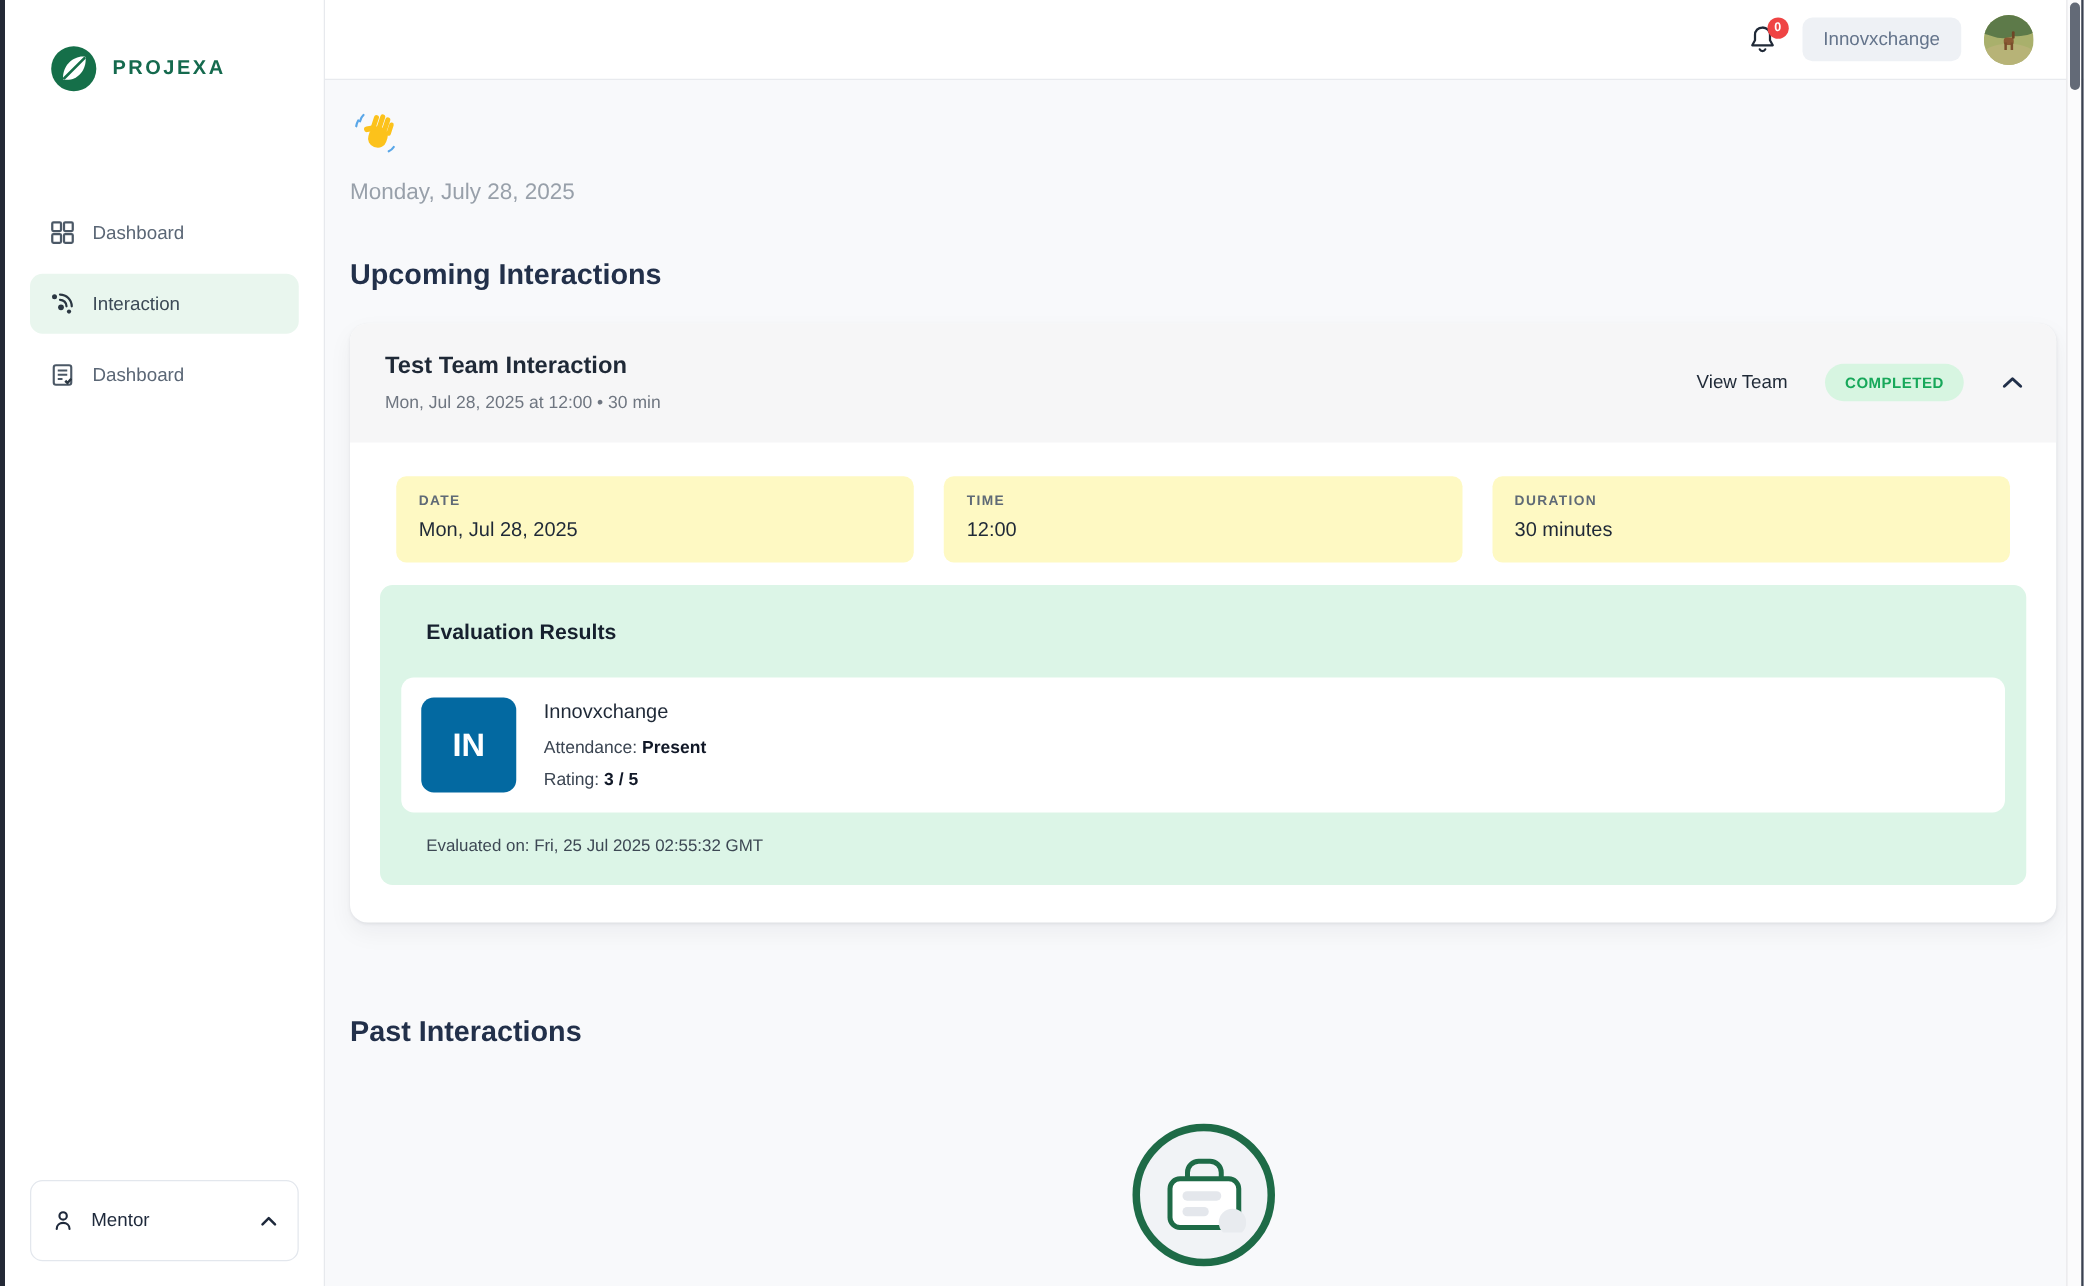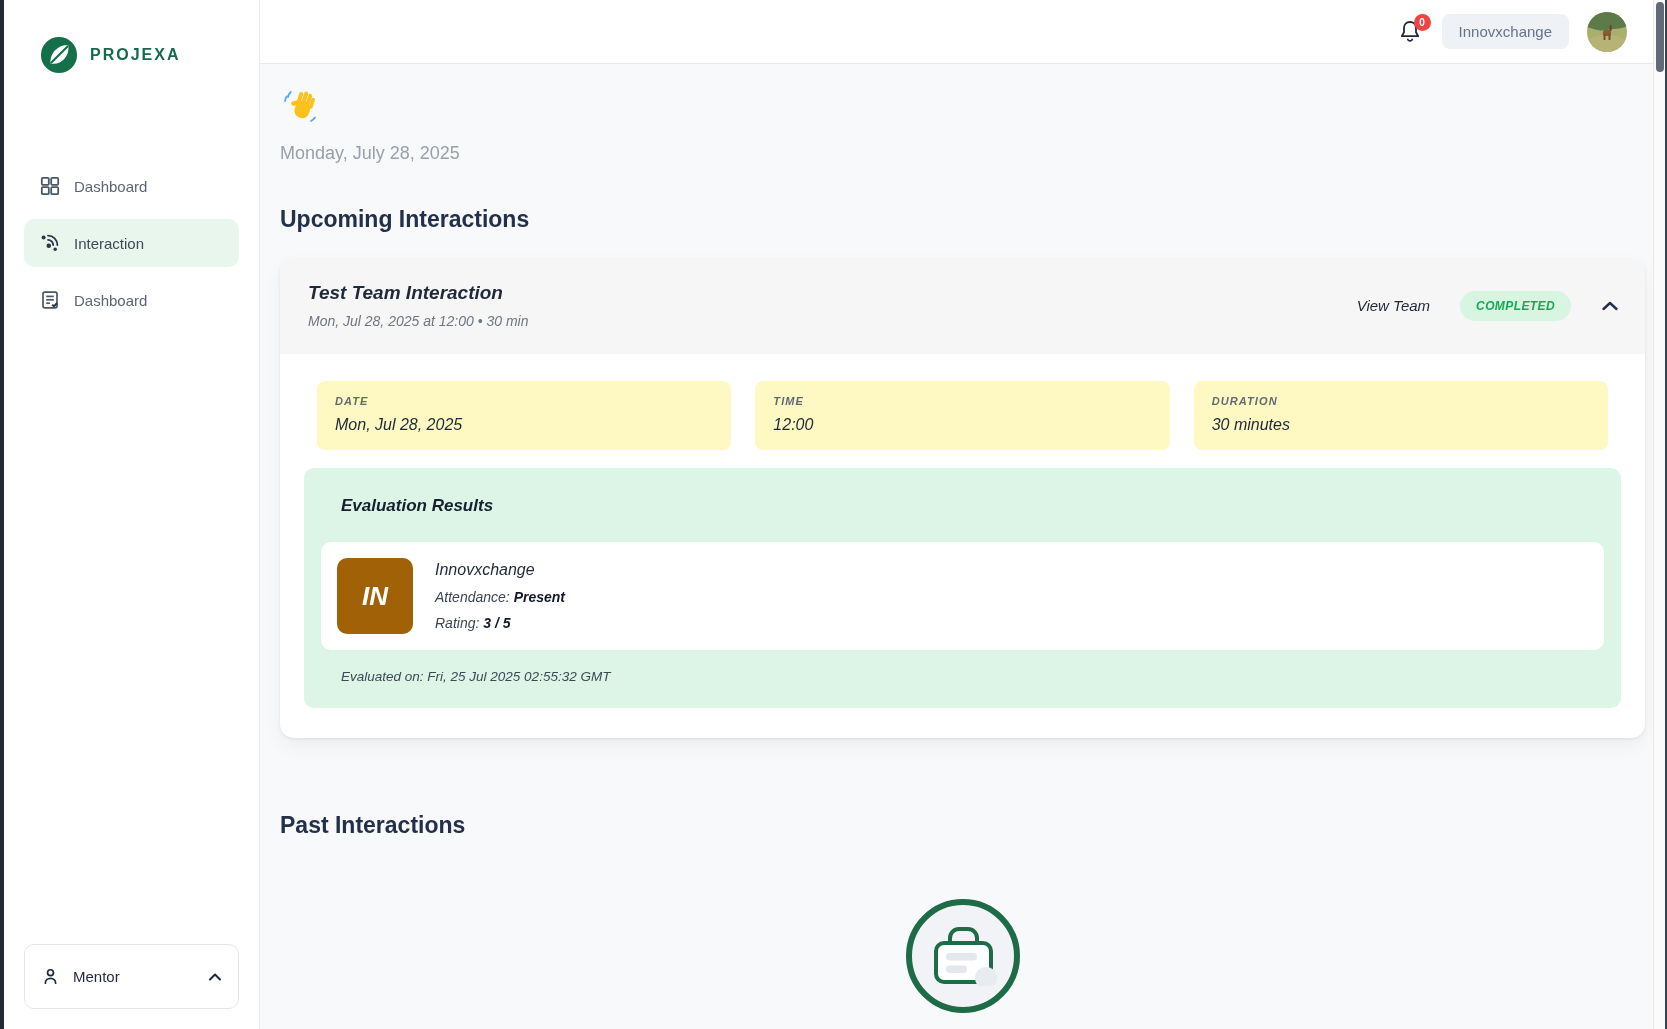--- a/index.html
+++ b/index.html
@@ -25,39 +25,39 @@
   .notif-badge { position:absolute; top:-5px; right:-7px; min-width:17px; height:17px; border-radius:999px; background:#ef4444; color:#fff; font-size:10px; font-weight:700; display:flex; align-items:center; justify-content:center; padding:0 4px; }
   .user-pill { background:#eef1f5; color:#64748b; font-size:15px; padding:9px 17px; border-radius:8px; cursor:pointer; }
   .avatar { width:40px; height:40px; border-radius:50%; overflow:hidden; flex:0 0 40px; cursor:pointer; }
 
   .content { padding:23px 22px 0 20px; flex:1; }
   .greeting { display:flex; align-items:center; gap:16px; font-size:37px; font-weight:500; color:#4b525b; }
   .date-line { margin-top:16px; font-size:18px; color:#98a0aa; }
   .section-title { margin-top:42px; font-size:23px; font-weight:600; color:#22304a; }
 
   
-  .card { margin-top:26px; background:#fff; border-radius:14px; box-shadow:0 1px 3px rgba(16,24,40,.08), 0 8px 20px rgba(16,24,40,.05); overflow:hidden;font-style:italic; }
+  .card { margin-top:26px; background:#fff; border-radius:14px; box-shadow:0 1px 3px rgba(16,24,40,.08), 0 8px 20px rgba(16,24,40,.05); overflow:hidden; }
   .card-header { background:#f6f6f7; padding:23px 26px 25px 28px; display:flex; align-items:center; justify-content:space-between; }
   .card-title { font-size:19px; font-weight:600; color:#1f2937; }
   .card-sub { margin-top:9px; font-size:14px; color:#6f7681; }
   .card-header-right { display:flex; align-items:center; gap:30px; }
   .view-team { font-size:15px; color:#1f2937; cursor:pointer; }
   .status-badge { font-size:12px; font-weight:700; letter-spacing:.4px; color:#17a85a; background:#d7f5e1; padding:8px 16px; border-radius:999px; }
   .collapse-btn { cursor:pointer; display:flex; align-items:center; }
 
   .card-body { padding:27px 24px 30px; }
   .details-row { display:flex; gap:24px; margin:0 13px; }
   .detail-box { flex:1; background:#fef9c3; border-radius:8px; padding:14px 18px 16px; }
   .detail-label { font-size:11px; font-weight:600; letter-spacing:1.1px; color:#5f6a76; }
   .detail-value { margin-top:9px; font-size:16px; font-weight:500; color:#1f2937; }
 
   .eval-panel { margin-top:18px; background:#dcf5e7; border-radius:10px; padding:28px 17px 24px; }
   .eval-heading { margin-left:20px; font-size:17px; font-weight:700; color:#16202e; }
   .member-card { margin-top:26px; background:#fff; border-radius:10px; padding:16px; display:flex; gap:22px; align-items:flex-start; }
-  .member-avatar { width:76px; height:76px; border-radius:10px; background:#a16207; color:#fff; font-size:26px; font-weight:600; display:flex; align-items:center; justify-content:center; }
+  .member-avatar { width:76px; height:76px; border-radius:10px; background:#0369a1; color:#fff; font-size:26px; font-weight:600; display:flex; align-items:center; justify-content:center; }
   .member-info { padding-top:3px; }
   .member-name { font-size:16px; font-weight:500; color:#1f2937; }
   .member-line { margin-top:10px; font-size:14px; color:#3b4552; }
   .member-line b { color:#111827; }
   .evaluated-on { margin:19px 0 0 20px; font-size:13.5px; color:#3d4854; }
 
   
   .past-title { margin-top:74px; }
   .empty-state { display:flex; justify-content:center; margin-top:60px; }
   .empty-circle { width:114px; height:114px; border-radius:50%; border:6px solid #1e6b47; background:#f1f3f6; display:flex; align-items:center; justify-content:center; }

